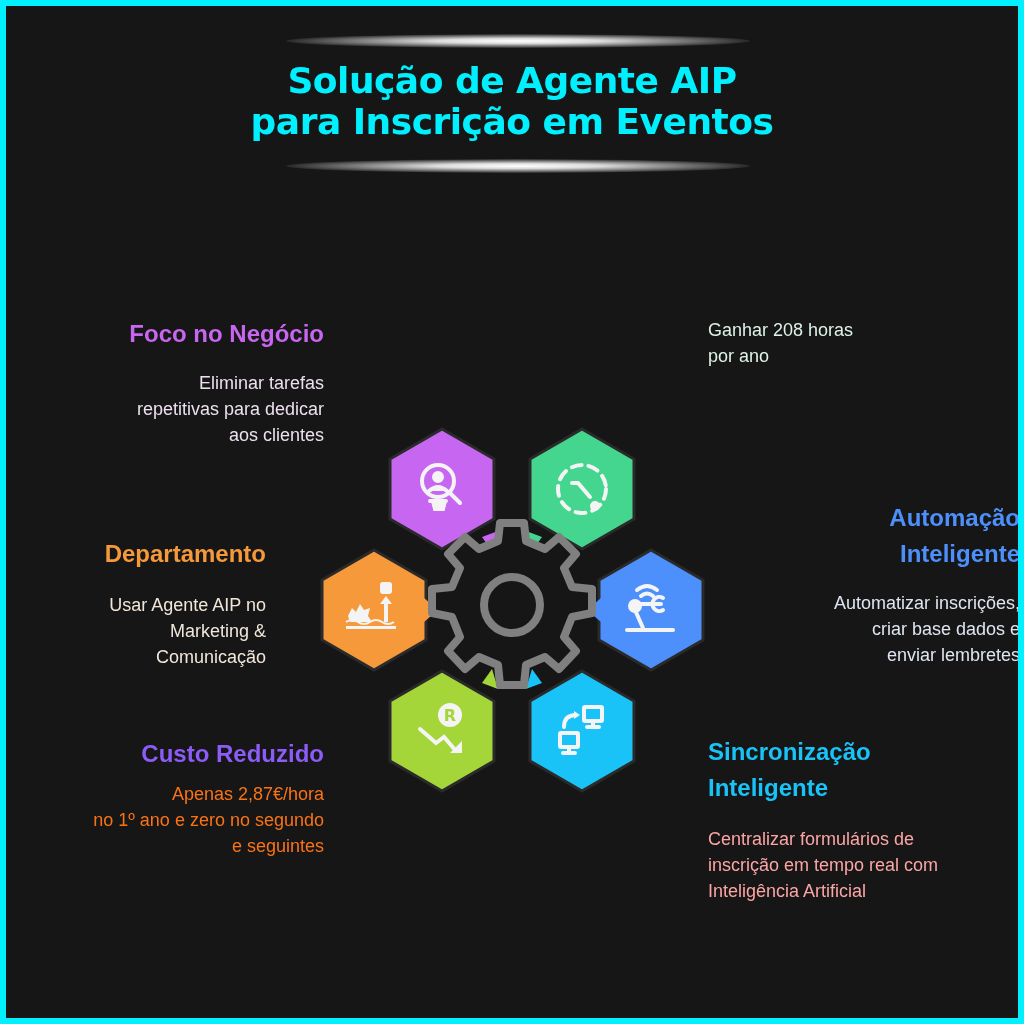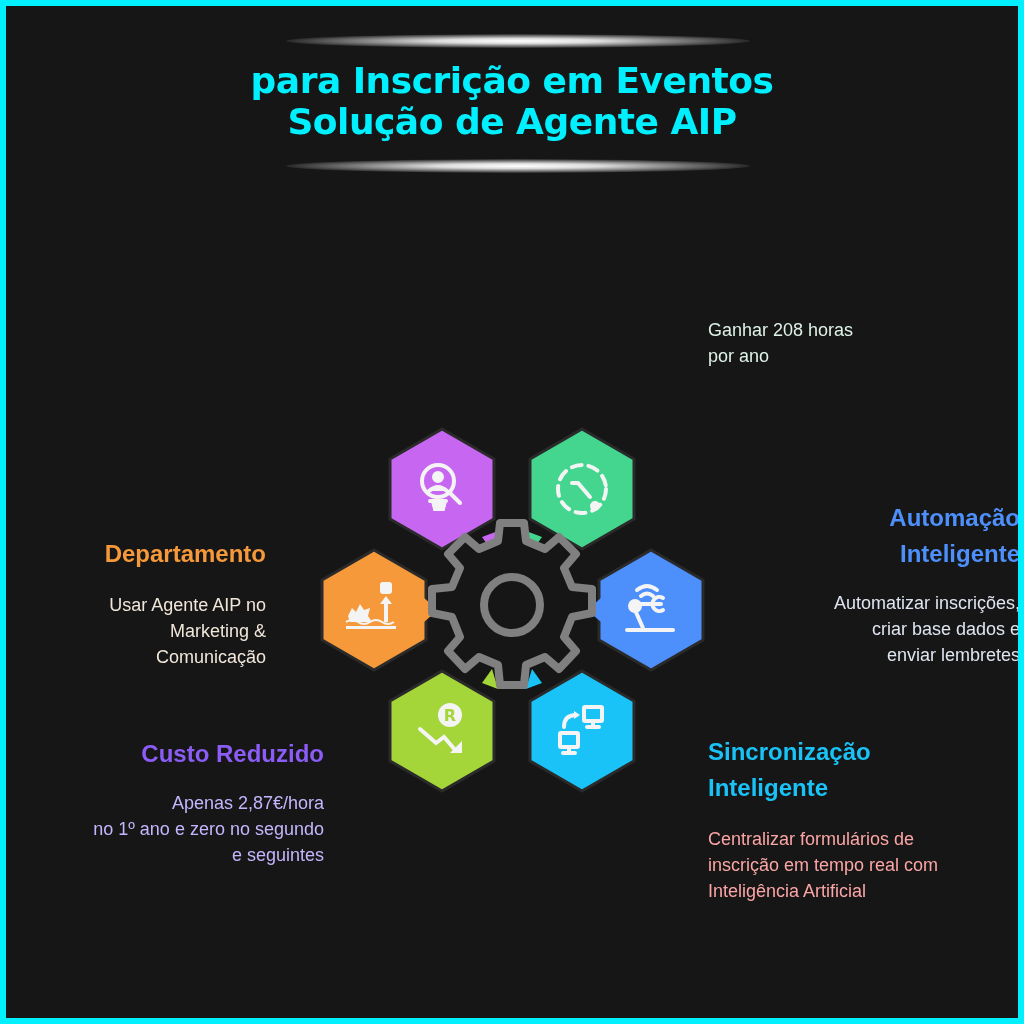--- a/index.html
+++ b/index.html
@@ -39,43 +39,49 @@
   .block.left { text-align: right; }
   .block.right { text-align: left; }
   .diagram { position: absolute; left: 0; top: 0; width: 1012px; height: 1012px; }
 </style>
 </head>
 <body>
 
 <div class="canvas">
   <div class="glow top"></div>
   <div class="title">
+    <div>Solução de Agente AIP</div>
     <div>para Inscrição em Eventos</div>
-    <div>Solução de Agente AIP</div>
   </div>
   <div class="glow bottom"></div>
 
   <div class="block left" style="right:694px; top:310px; width:320px;">
+    <h3 style="color:#c766f0;"><span>Foco no Negócio</span></h3>
+    <p style="color:#ece0ee; margin-top:18px;">
+      <span>Eliminar tarefas</span><br>
+      <span>repetitivas para dedicar</span><br>
+      <span>aos clientes</span>
+    </p>
   </div>
 
   <div class="block left" style="right:752px; top:494px; width:280px;">
     <h3 style="color:#f5993a;">
       <br>
       <span>Departamento</span>
     </h3>
     <p style="color:#f1e6da; margin-top:20px;">
       <span>Usar Agente AIP no</span><br>
       <span>Marketing &amp;</span><br>
       <span>Comunicação</span>
     </p>
   </div>
 
   <div class="block left" style="right:694px; top:730px; width:320px;">
     <h3 style="color:#8b5cf6;"><span>Custo Reduzido</span></h3>
-    <p style="color:#c4b5fd; margin-top:18px;">
+    <p style="color:#f97316; margin-top:9px;">
       <span>Apenas 2,87€/hora</span><br>
       <span>no 1º ano e zero no segundo</span><br>
       <span>e seguintes</span>
     </p>
   </div>
 
   <div class="block right" style="left:702px; top:310px; width:300px;">
     <p style="color:#dff2e7; margin-top:1px;">
       <span>Ganhar 208 horas</span><br>
       <span>por ano</span>

